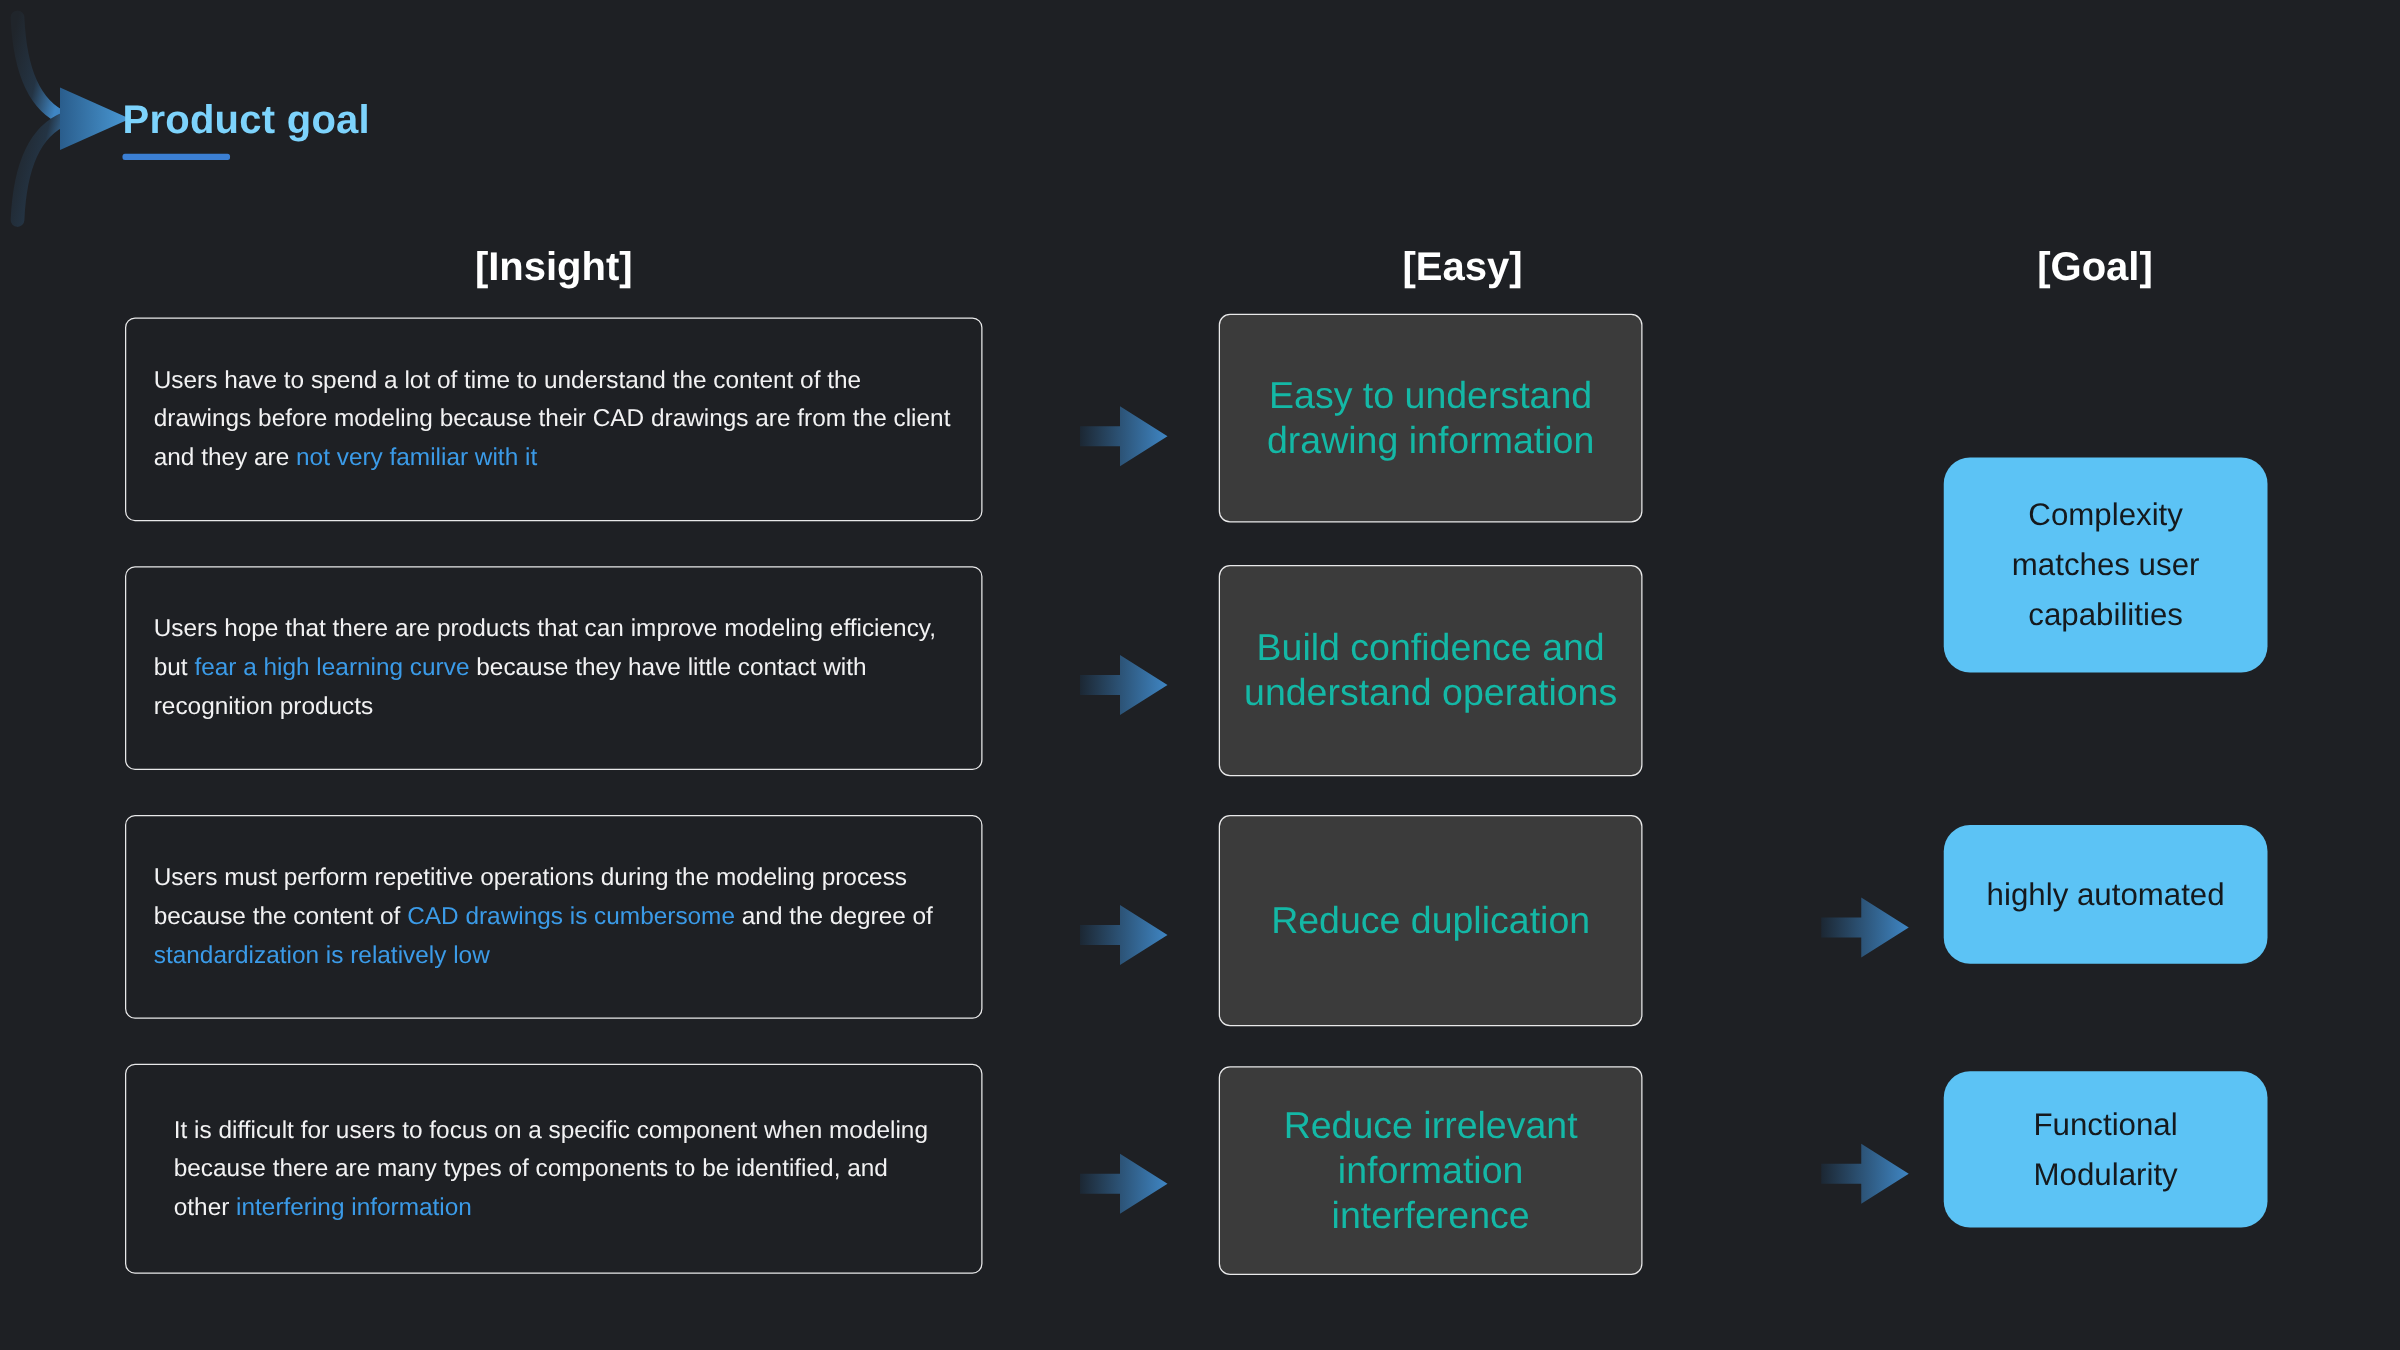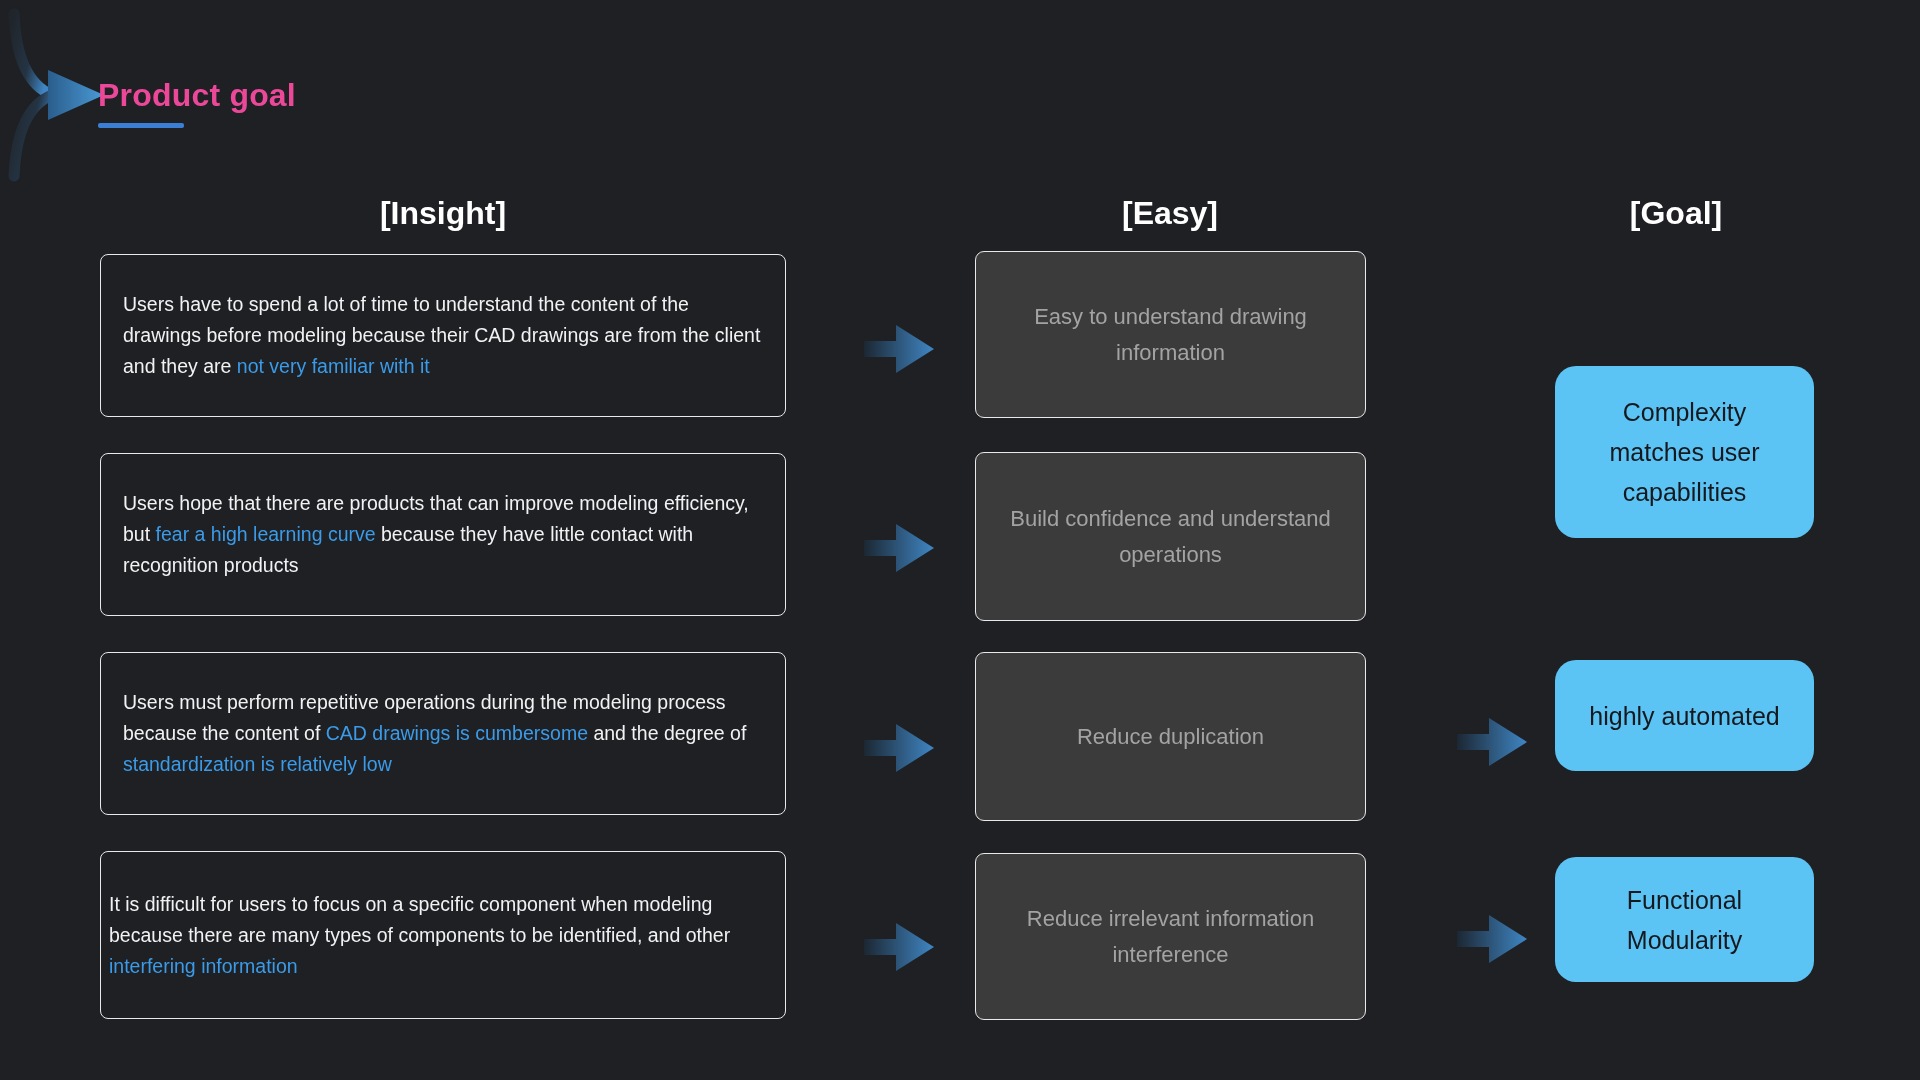--- a/index.html
+++ b/index.html
@@ -19,21 +19,21 @@
   
   .title-block {
     position: absolute;
     left: 98px;
     top: 78px;
   }
   .page-title {
     font-size: 32px;
     font-weight: bold;
     letter-spacing: 0.2px;
-    color: #ec4899;
+    color: #7dd3fc;
     line-height: 1.1;
     margin: 0;
   }
   .title-underline {
     margin-top: 10px;
     width: 86px;
     height: 5px;
     border-radius: 2px;
     background: #3b7fd4;
   }
@@ -66,40 +66,40 @@
     line-height: 31px;
     padding: 0 22px;
     display: flex;
     align-items: center;
     justify-content: center;
     text-align: left;
   }
   .insight-card.left-align {
     text-align: left;
     justify-content: flex-start;
-    padding: 0 8px;
+    padding: 0 38px;
   }
   .insight-card .hl { color: #3b9be8; }
 
   .insight-1 { top: 254px; height: 163px; }
   .insight-2 { top: 453px; height: 163px; }
   .insight-3 { top: 652px; height: 163px; }
   .insight-4 { top: 851px; height: 168px; }
 
   
   .need-card {
     position: absolute;
     left: 975px;
-    width: 391px;
+    width: 339px;
     box-sizing: border-box;
     border: 1px solid #e9e9ea;
     border-radius: 9px;
     background: #3b3b3b;
-    color: #a3a3a3;
-    font-size: 22px;
+    color: #14b8a6;
+    font-size: 30px;
     line-height: 36px;
     display: flex;
     align-items: center;
     justify-content: center;
     text-align: center;
     padding: 0 16px;
   }
   .need-1 { top: 251px; height: 167px; }
   .need-2 { top: 452px; height: 169px; }
   .need-3 { top: 652px; height: 169px; }

